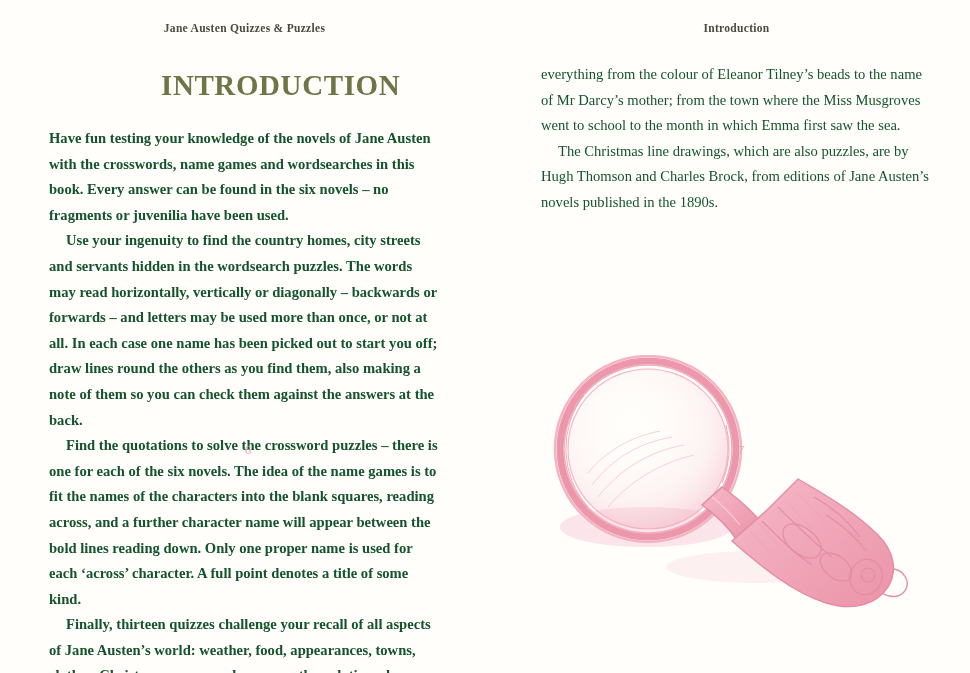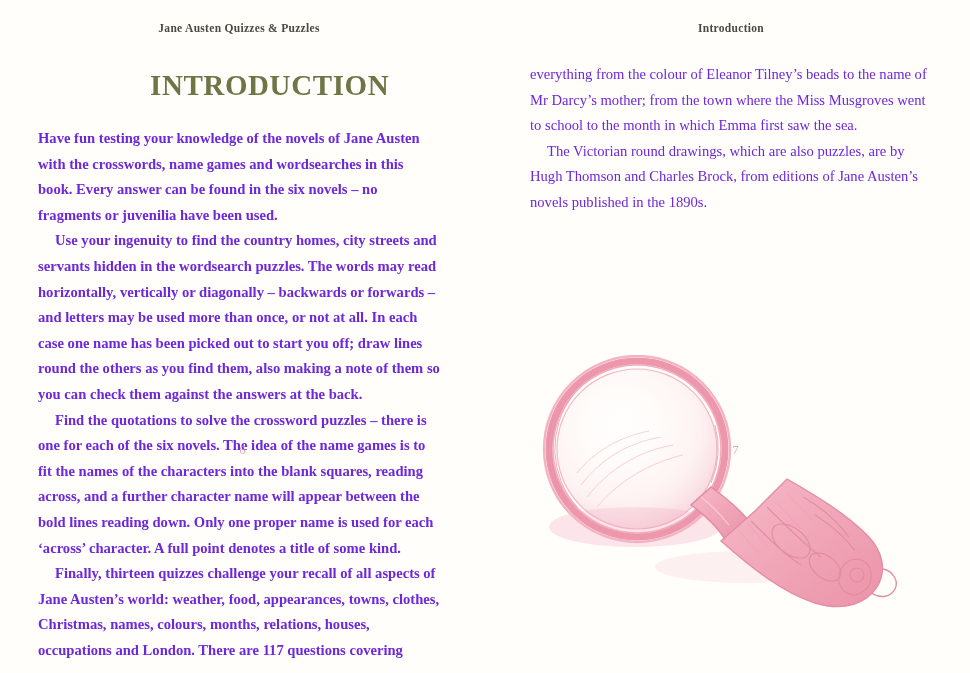--- a/index.html
+++ b/index.html
@@ -18,20 +18,21 @@
     position: relative;
     width: 970px;
     height: 673px;
     display: flex;
   }
   .page {
     position: relative;
     width: 485px;
     height: 480px;
     box-sizing: border-box;
+    margin-left: 11px;
   }
   .page-left {
     padding: 0 45px 0 38px;
   }
   .page-right {
     padding: 0 38px 0 45px;
   }
   .running-head {
     font-size: 11.5px;
     letter-spacing: 0.3px;
@@ -48,21 +49,21 @@
     font-size: 29px;
     letter-spacing: 0.6px;
     color: #6f7545;
     font-weight: bold;
     margin: 35px 0 0 112px;
     font-family: "Liberation Serif", serif;
   }
   .body-text {
     font-size: 14.6px;
     line-height: 25.6px;
-    color: #6d28d9;
+    color: #14532d;
     text-align: left;
   }
   .page-left .body-text {
     margin-top: 24px;
     font-weight: bold;
   }
   .page-right .body-text {
     margin-top: 28px;
   }
   .body-text p {
@@ -109,21 +110,21 @@
       <p class="indent">Find the quotations to solve the crossword puzzles – there is one for each of the six novels. The idea of the name games is to fit the names of the characters into the blank squares, reading across, and a further character name will appear between the bold lines reading down. Only one proper name is used for each ‘across’ character. A full point denotes a title of some kind.</p>
       <p class="indent">Finally, thirteen quizzes challenge your recall of all aspects of Jane Austen’s world: weather, food, appearances, towns, clothes, Christmas, names, colours, months, relations, houses, occupations and London. There are 117 questions covering</p>
     </div>
     <div class="folio">6</div>
   </div>
 
   <div class="page page-right">
     <div class="running-head">Introduction</div>
     <div class="body-text">
       <p>everything from the colour of Eleanor Tilney’s beads to the name of Mr Darcy’s mother; from the town where the Miss Musgroves went to school to the month in which Emma first saw the sea.</p>
-      <p class="indent">The Victorian round drawings, which are also puzzles, are by Hugh Thomson and Charles Brock, from editions of Jane Austen’s novels published in the 1890s.</p>
+      <p class="indent">The Christmas line drawings, which are also puzzles, are by Hugh Thomson and Charles Brock, from editions of Jane Austen’s novels published in the 1890s.</p>
     </div>
 
     <div class="illustration">
       <svg width="420" height="260" viewBox="0 0 420 260" xmlns="http://www.w3.org/2000/svg">
         <defs>
           <radialGradient id="glassShade" cx="40%" cy="35%" r="70%">
             <stop offset="0%" stop-color="#ffffff" stop-opacity="0"></stop>
             <stop offset="70%" stop-color="#f8c6d2" stop-opacity="0.22"></stop>
             <stop offset="100%" stop-color="#eda2b5" stop-opacity="0.45"></stop>
           </radialGradient>

